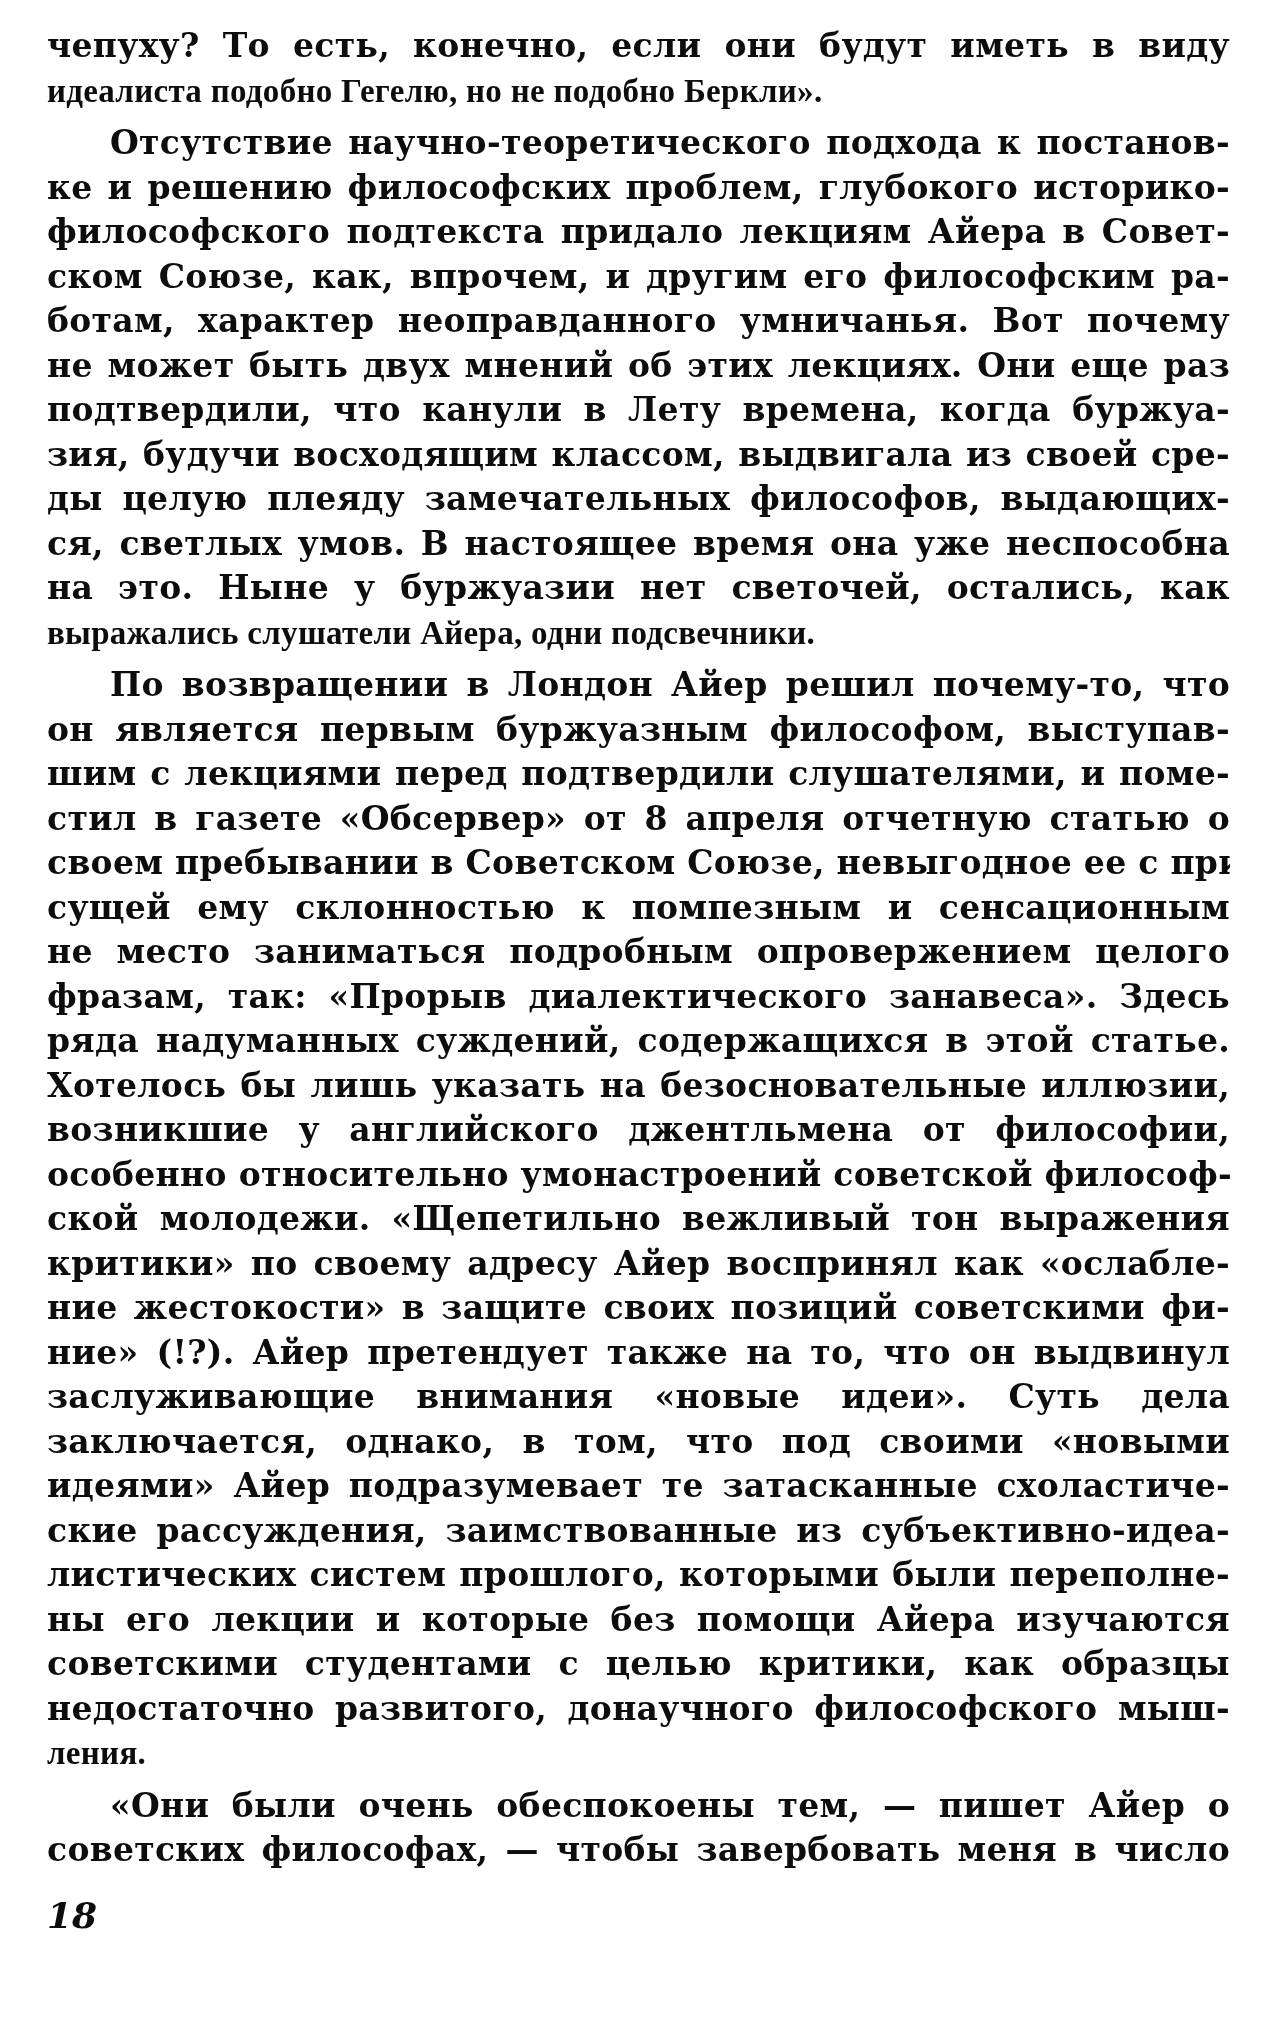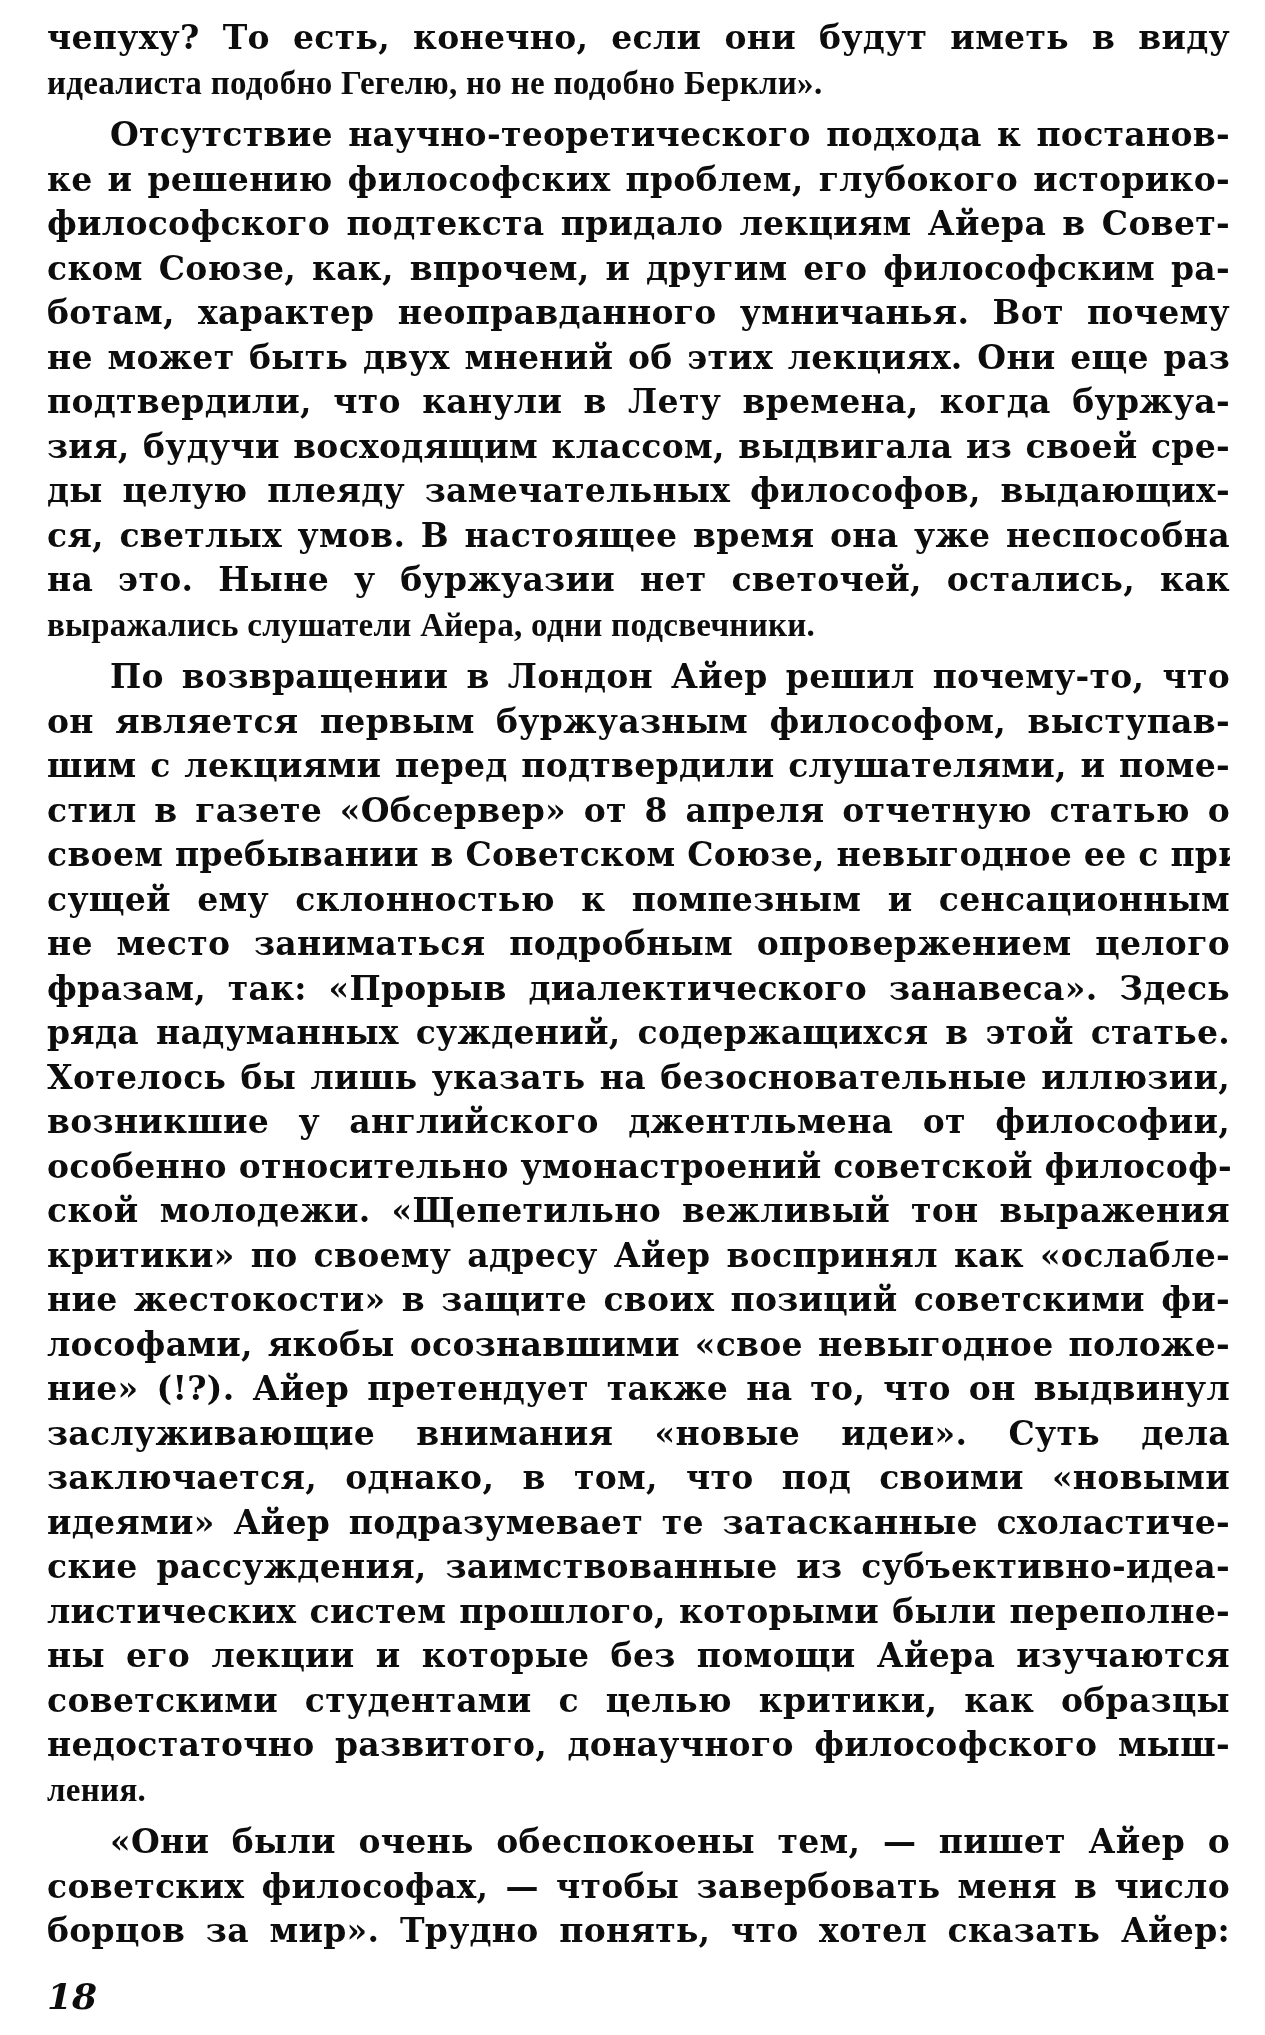--- a/index.html
+++ b/index.html
@@ -6,21 +6,21 @@
     margin: 0;
     padding: 0;
     background: #ffffff;
   }
   .page {
     position: relative;
     width: 1265px;
     height: 2035px;
     background: #ffffff;
     box-sizing: border-box;
-    padding: 16px 35px 0 47px;
+    padding: 24px 35px 0 47px;
     font-family: "DejaVu Serif", "Liberation Serif", serif;
     font-weight: 700;
     color: #0d0d0d;
     overflow: hidden;
   }
   .text-block {
     width: 100%;
   }
   .line {
     font-size: 33px;
@@ -80,29 +80,27 @@
       <div class="line">сущей ему склонностью к помпезным и сенсационным</div>
       <div class="line">не место заниматься подробным опровержением целого</div>
       <div class="line">фразам, так: «Прорыв диалектического занавеса». Здесь</div>
       <div class="line">ряда надуманных суждений, содержащихся в этой статье.</div>
       <div class="line">Хотелось бы лишь указать на безосновательные иллюзии,</div>
       <div class="line">возникшие у английского джентльмена от философии,</div>
       <div class="line">особенно относительно умонастроений советской философ-</div>
       <div class="line">ской молодежи. «Щепетильно вежливый тон выражения</div>
       <div class="line">критики» по своему адресу Айер воспринял как «ослабле-</div>
       <div class="line">ние жестокости» в защите своих позиций советскими фи-</div>
-      <div class="line">лософами, якобы осознавшими «свое невыгодное положе-</div>
       <div class="line">ние» (!?). Айер претендует также на то, что он выдвинул</div>
       <div class="line">заслуживающие внимания «новые идеи». Суть дела</div>
       <div class="line">заключается, однако, в том, что под своими «новыми</div>
       <div class="line">идеями» Айер подразумевает те затасканные схоластиче-</div>
       <div class="line">ские рассуждения, заимствованные из субъективно-идеа-</div>
       <div class="line">листических систем прошлого, которыми были переполне-</div>
       <div class="line">ны его лекции и которые без помощи Айера изучаются</div>
       <div class="line">советскими студентами с целью критики, как образцы</div>
       <div class="line">недостаточно развитого, донаучного философского мыш-</div>
       <div class="line nojust">ления.</div>
       <div class="line indent">«Они были очень обеспокоены тем, — пишет Айер о</div>
       <div class="line">советских философах, — чтобы завербовать меня в число</div>
-      <div class="line">борцов за мир». Трудно понять, что хотел сказать Айер:</div>
     </div>
   <div class="page-number">18</div>
 </div>
 
 </body></html>

